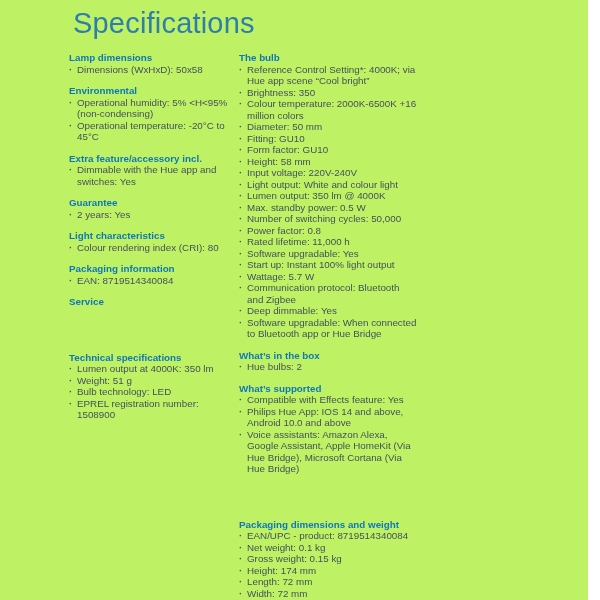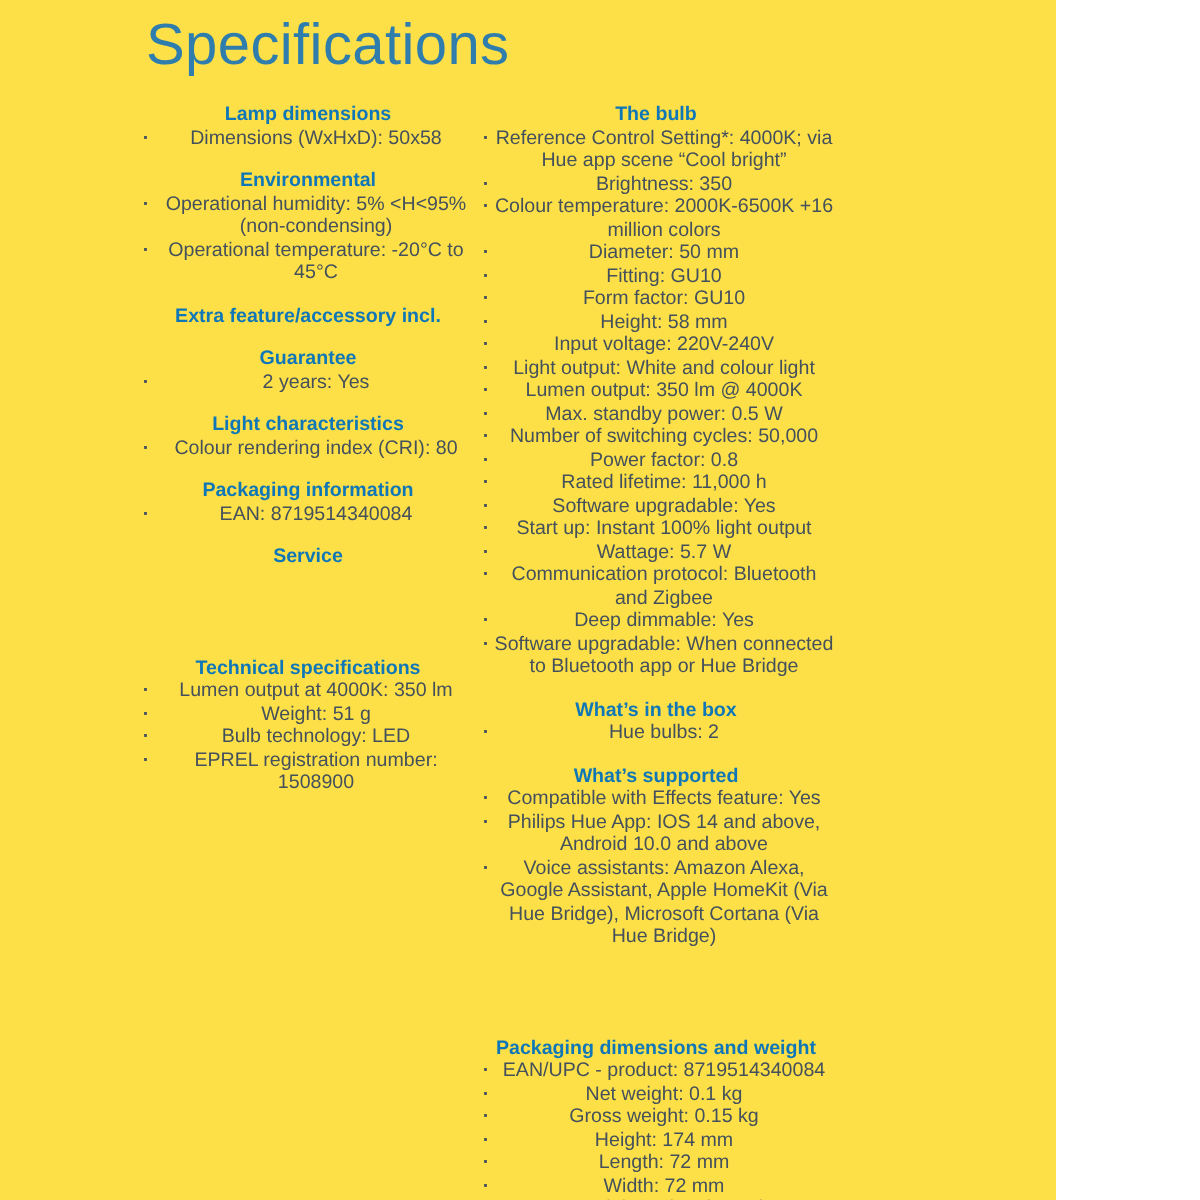--- a/index.html
+++ b/index.html
@@ -2,23 +2,23 @@
 <html><head>
 <meta charset="utf-8">
 <style>
   html, body {
     margin: 0;
     padding: 0;
     background: #ffffff;
   }
   .page {
     position: relative;
-    width: 528px;
+    width: 588px;
     height: 600px;
-    background: #fde047;
+    background: #bef264;
     overflow: hidden;
     font-family: "Liberation Sans", sans-serif;
   }
   .page-title {
     position: absolute;
     left: 73px;
     top: 5px;
     margin: 0;
     font-size: 29px;
     line-height: 37px;
@@ -29,21 +29,21 @@
   .cols {
     position: absolute;
     left: 69px;
     top: 52px;
     display: flex;
     align-items: flex-start;
   }
   .col { flex: none; }
   .col-left  { width: 170px; }
   .col-right { width: 178px; }
-  .spec-section { margin: 0 0 10px 0; text-align: center; }
+  .spec-section { margin: 0 0 10px 0; }
   .spec-section:last-child { margin-bottom: 0; margin-top: 44px; }
   .spec-heading {
     margin: 0;
     font-size: 9.8px;
     line-height: 11.5px;
     font-weight: 700;
     color: #0f77b8;
   }
   .spec-list {
     margin: 0;
@@ -91,20 +91,26 @@
               <span class="item-text">Operational humidity: 5% &lt;H&lt;95% (non-condensing)</span>
             </li>
             <li class="spec-item">
               <span class="bullet"></span>
               <span class="item-text">Operational temperature: -20°C to 45°C</span>
             </li>
           </ul>
         </section>
         <section class="spec-section">
           <h2 class="spec-heading">Extra feature/accessory incl.</h2>
+          <ul class="spec-list">
+            <li class="spec-item">
+              <span class="bullet"></span>
+              <span class="item-text">Dimmable with the Hue app and switches: Yes</span>
+            </li>
+          </ul>
         </section>
         <section class="spec-section">
           <h2 class="spec-heading">Guarantee</h2>
           <ul class="spec-list">
             <li class="spec-item">
               <span class="bullet"></span>
               <span class="item-text">2 years: Yes</span>
             </li>
           </ul>
         </section>

